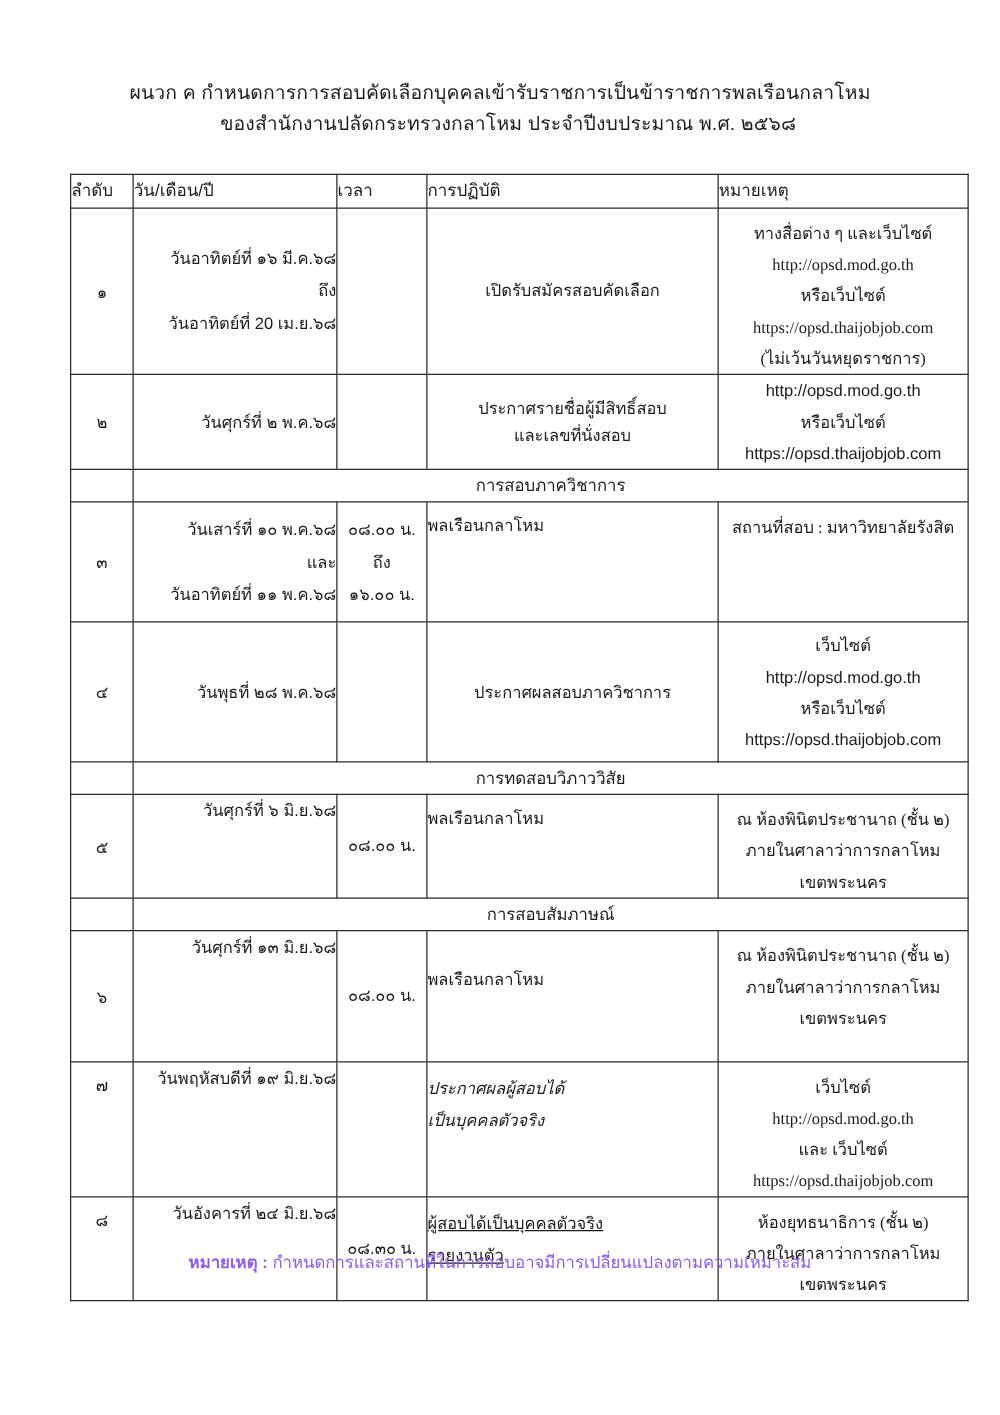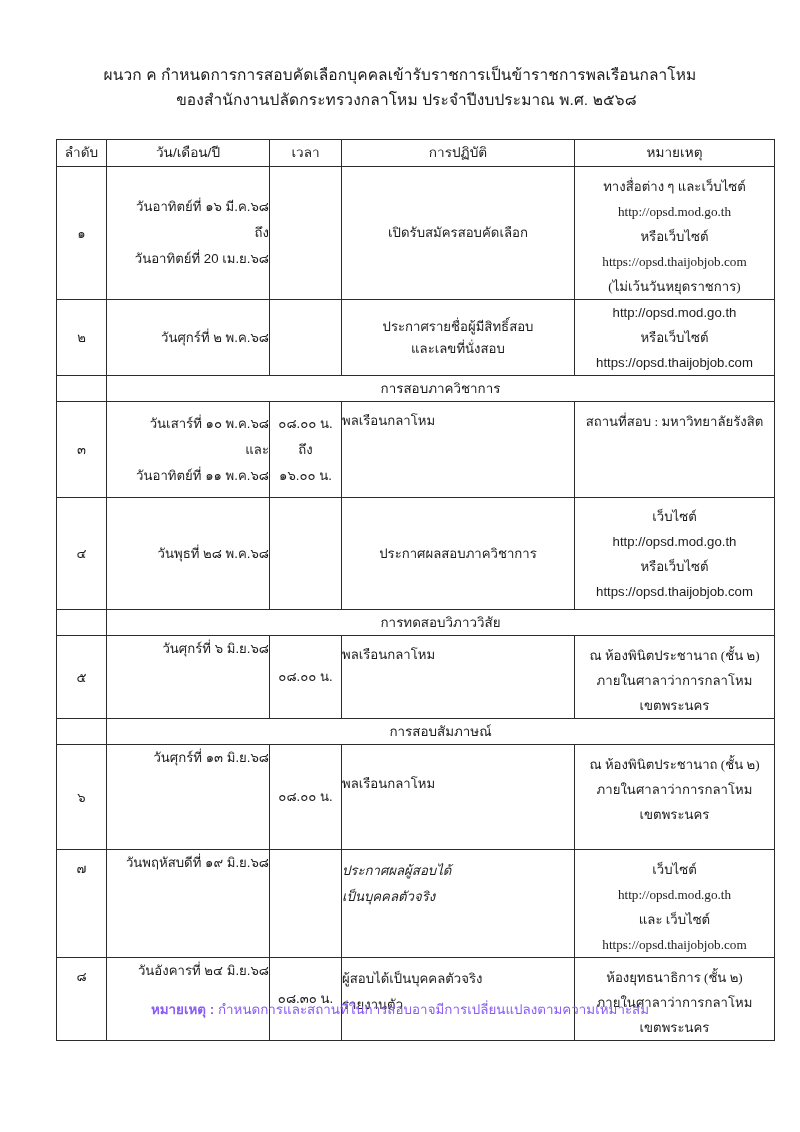--- a/index.html
+++ b/index.html
@@ -58,21 +58,21 @@
     font-weight: 400;
   }
   .c-no    { width: 50px; }
   .c-date  { width: 163px; }
   .c-time  { width: 72px; }
   .c-act   { width: 233px; }
   .c-note  { width: 200px; }
 
   thead th {
     height: 26px;
-    text-align: center;
+    text-align: left;
     font-size: 13.6px;
     font-weight: 400;
     line-height: 18px;
   }
 
   td.cell-no {
     text-align: center;
     font-size: 13.2px;
   }
   td.cell-date {
@@ -305,21 +305,21 @@
       </tr>
 
       <tr class="r8">
         <td class="cell-no" style="vertical-align:top;padding-top:8px;">๘</td>
         <td class="cell-date" style="vertical-align:top;">
           <div>วันอังคารที่ ๒๔ มิ.ย.๖๘</div>
         </td>
         <td class="cell-time">
           <div>๐๘.๓๐ น.</div>
         </td>
-        <td class="cell-act left" style="line-height:26px;">
+        <td class="cell-act left" style="line-height:26px;text-decoration:underline;">
           <div>ผู้สอบได้เป็นบุคคลตัวจริง</div>
           <div>รายงานตัว</div>
         </td>
         <td class="cell-note top">
           <div>ห้องยุทธนาธิการ (ชั้น ๒)</div>
           <div>ภายในศาลาว่าการกลาโหม</div>
           <div>เขตพระนคร</div>
         </td>
       </tr>
 

